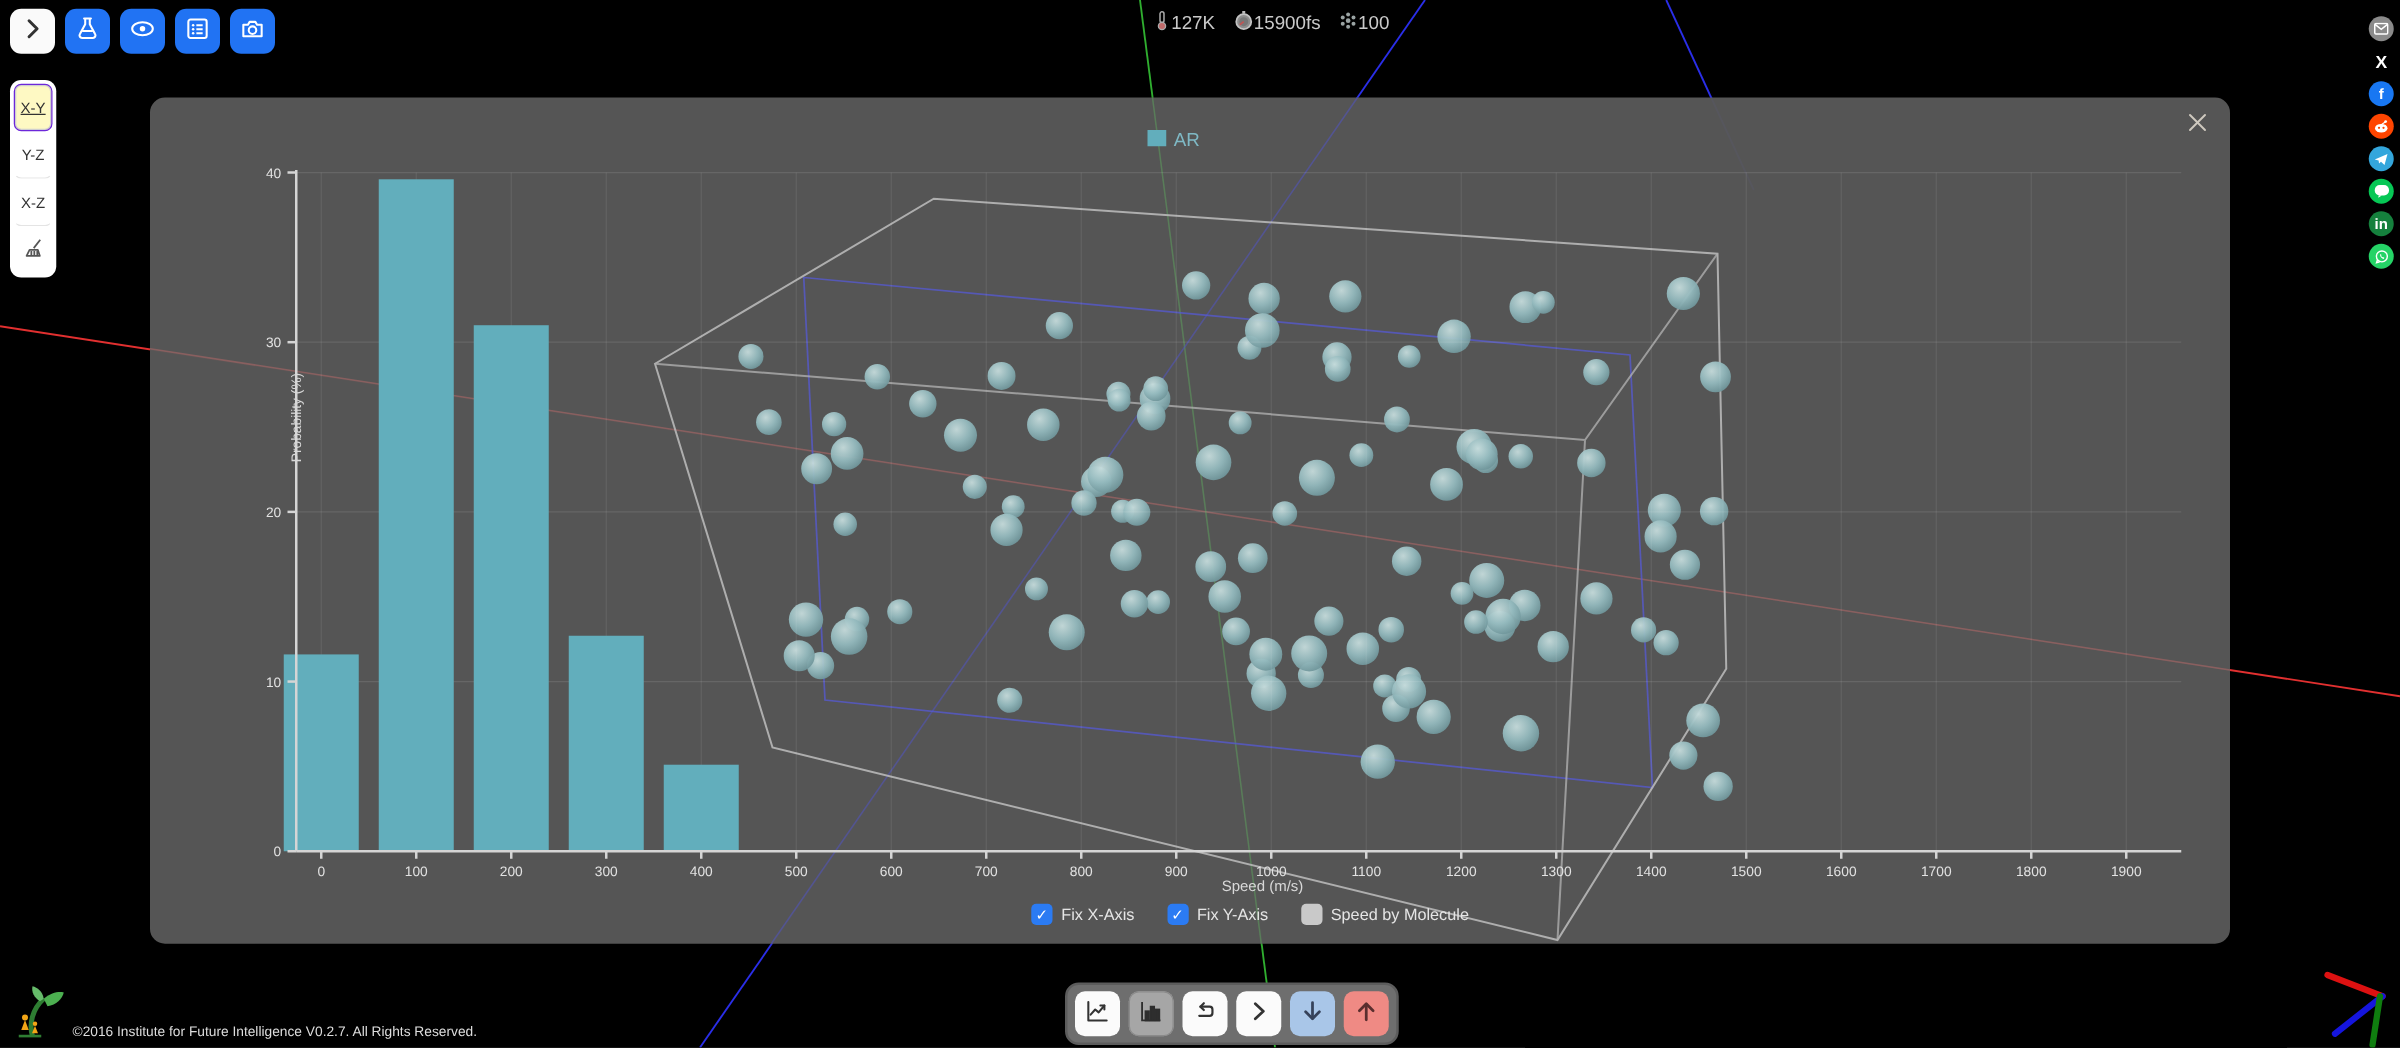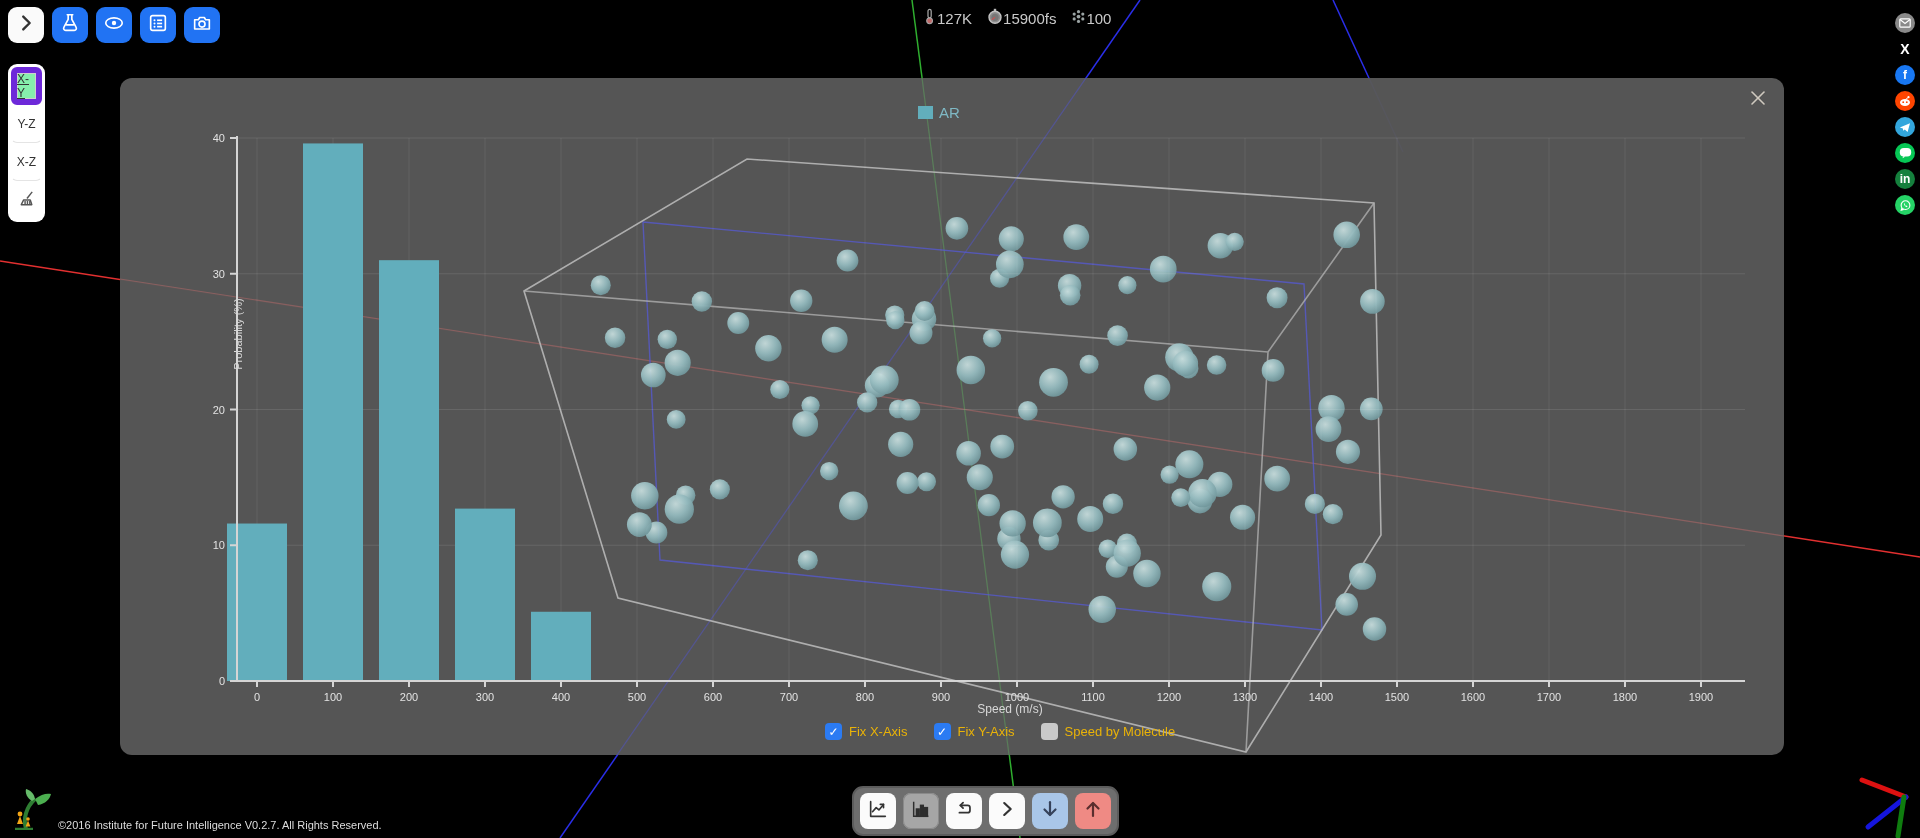--- a/index.html
+++ b/index.html
@@ -29,44 +29,44 @@
               font-size:12px; font-weight:bold; color:#fff; }
 
   
   #view-switcher { position:absolute; left:8px; top:64px; width:37px; background:#fff;
                    border-radius:9px; z-index:5; overflow:hidden; padding:3px;
                    box-shadow:0 1px 3px rgba(0,0,0,.6); }
   .vs-item { height:38px; display:flex; align-items:center; justify-content:center;
              font-size:12px; color:#333; cursor:pointer; border-radius:6px;
              border:1px solid transparent; border-bottom:1px solid #e4e4e4; }
   .vs-item:last-child { border-bottom:1px solid transparent; }
-  .vs-item.active { border:6px solid #6d28d9; background:#86efac;
+  .vs-item.active { border:1px solid #6d28d9; background:#fef9c3;
                     box-shadow:inset 0 0 0 1px #cfcfcf;text-decoration:underline; }
 
   
   #panel { position:absolute; left:120px; top:78px; width:1664px; height:677px;
            background:rgba(88,88,88,.97); border-radius:12px; z-index:2; }
   #panel-close { position:absolute; left:1628px; top:10px; width:24px; height:24px;
                  cursor:pointer; }
   #legend { position:absolute; left:798px; top:26px; display:flex; gap:6px;
-            align-items:center; }
+            }
   #legend-swatch { width:15px; height:13px; }
   #legend-label { font-size:15px; color:#7fb9c5; }
   #ylabel { position:absolute; left:28px; top:250px; width:180px; color:#d8d8d8;
             font-size:11px; transform:rotate(-90deg); transform-origin:center;
             text-align:center; }
   #xlabel { position:absolute; left:790px; top:624px; width:200px; text-align:center;
             color:#d8d8d8; font-size:12px; }
   #checkbox-row { position:absolute; left:705px; top:645px; display:flex; gap:26px;
                   align-items:center; }
   .cb { display:flex; align-items:center; gap:7px; cursor:pointer; }
   .cb-box { width:17px; height:17px; border-radius:4px; background:#c9c9c9;
             display:flex; align-items:center; justify-content:center; }
   .cb.checked .cb-box { background:#2b7bf3; }
-  .cb-label { color:#eab308; font-size:13px; }
+  .cb-label { color:#e5e5e5; font-size:13px; }
 
   
   #bottom-toolbar { position:absolute; left:852px; top:786px; z-index:5;
                     background:#6e6e6e; border:2px solid #5c5c5c; border-radius:11px;
                     padding:5px 6px; display:flex; gap:7px; }
   .bbtn { width:36px; height:36px; border-radius:8px; background:#fbfbfb;
           display:flex; align-items:center; justify-content:center; cursor:pointer; }
   .bbtn.active { background:#a6a6a6; box-shadow:inset 0 0 0 1px #8a8a8a; }
   .bbtn.cool { background:#a9c6e8; }
   .bbtn.heat { background:#ef8a84; }

